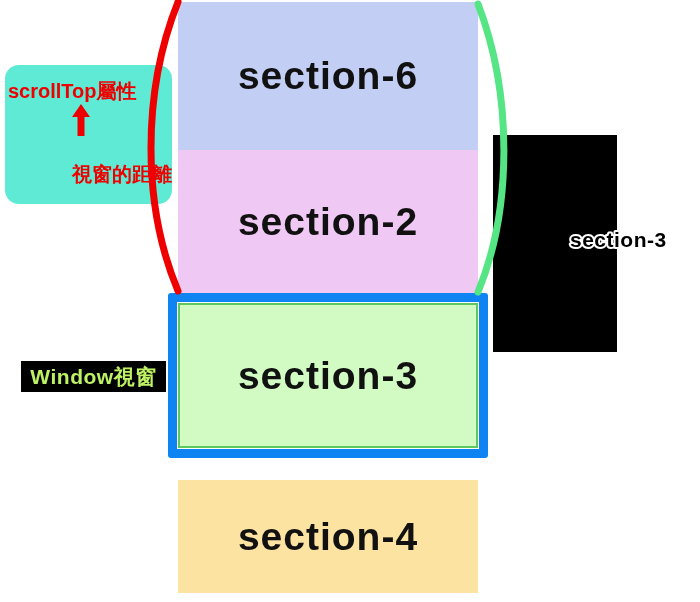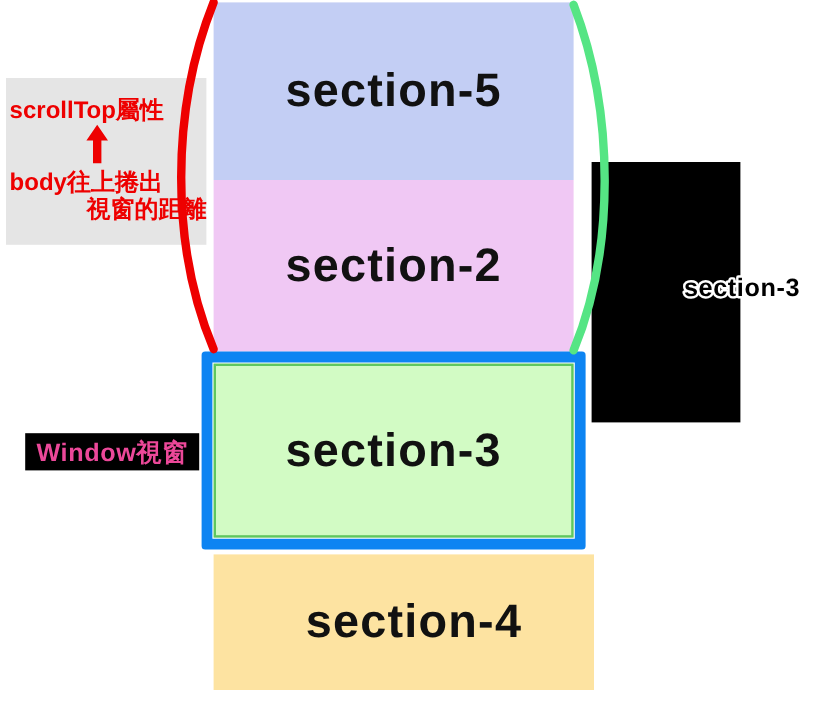--- a/index.html
+++ b/index.html
@@ -8,21 +8,21 @@
     overflow:hidden;font-family:"Liberation Sans", sans-serif;
   }
   .section{
     position:absolute;left:178px;width:300px;
     display:flex;align-items:center;justify-content:center;
     font-size:39px;font-weight:bold;color:#111;letter-spacing:1px;
   }
   .s1{top:2px;height:148px;}
   .s2{top:150px;height:143px;justify-content:center;}
   .s3{top:303px;height:145px;box-sizing:border-box;border:2px solid #5fc75f;}
-  .s4{top:462px;height:113px;padding-left:17px;}
+  .s4{top:480px;height:113px;}
   .viewport-border{
     position:absolute;left:168px;top:293px;width:320px;height:165px;
     box-sizing:border-box;border-style:solid;border-width:9px;border-radius:3px;
     background:transparent;
   }
   .note-box{position:absolute;background:#000;}
   .box-scrolltop{left:5px;top:65px;width:167px;height:139px;}
   .box-right{left:493px;top:135px;width:124px;height:217px;}
   .box-window{
     left:21px;top:361px;width:145px;height:31px;
@@ -44,49 +44,48 @@
     font-family:"Liberation Sans", sans-serif;
     font-size:21px;font-weight:bold;letter-spacing:0.5px;
   }
 </style>
 </head>
 <body>
 
 <div class="canvas">
 
   <div class="section s1" style="background-color: rgb(195, 206, 244);">
-    <span>section-5</span>
+    <span>section-6</span>
   </div>
   <div class="section s2" style="background-color: rgb(240, 200, 244);">
     <span>section-2</span>
   </div>
   <div class="section s3" style="background-color: rgb(210, 251, 196);">
     <span>section-3</span>
   </div>
   <div class="section s4" style="background-color: rgb(253, 227, 161);">
     <span>section-4</span>
   </div>
 
   <div class="viewport-border" style="border-color: rgb(13, 132, 242);"></div>
 
   <div class="note-box box-right" style="background-color: rgb(0, 0, 0);"></div>
 
-  <div class="note-box box-scrolltop" style="background-color: #e5e5e5;">
+  <div class="note-box box-scrolltop" style="background-color: #5eead4; border-radius: 14px;">
     <div class="red-line l1" style="color: rgb(238, 0, 0);">scrollTop屬性</div>
     <div class="arrow-wrap">
       <svg width="36" height="34" viewBox="0 0 36 34">
         <path d="M18 1 L27 14 L21.5 14 L21.5 33 L14.5 33 L14.5 14 L9 14 Z" style="fill: rgb(238, 0, 0);"></path>
       </svg>
     </div>
-    <div class="red-line l2" style="color: rgb(238, 0, 0);">body往上捲出</div>
     <div class="red-line l3" style="color: rgb(238, 0, 0);">視窗的距離</div>
   </div>
 
   <div class="note-box box-window" style="background-color: rgb(0, 0, 0);">
-    <span class="window-label" style="color: #ec4899;">Window視窗</span>
+    <span class="window-label" style="color: #bef264;">Window視窗</span>
   </div>
 
   <svg class="overlay-svg" viewBox="0 0 700 602">
     <path d="M178,2 C142,92 142,205 178,291" fill="none" stroke-width="7" stroke-linecap="round" style="stroke: rgb(238, 0, 0);"></path>
     <path d="M478,4 C513,95 512,210 478,292" fill="none" stroke-width="7" stroke-linecap="round" style="stroke: rgb(85, 229, 132);"></path>
     <text class="callout-text" x="570" y="247" paint-order="stroke" stroke-width="4" stroke-linejoin="round" style="fill: rgb(0, 0, 0); stroke: rgb(255, 255, 255);">section-3</text>
   </svg>
 
 </div>
 

